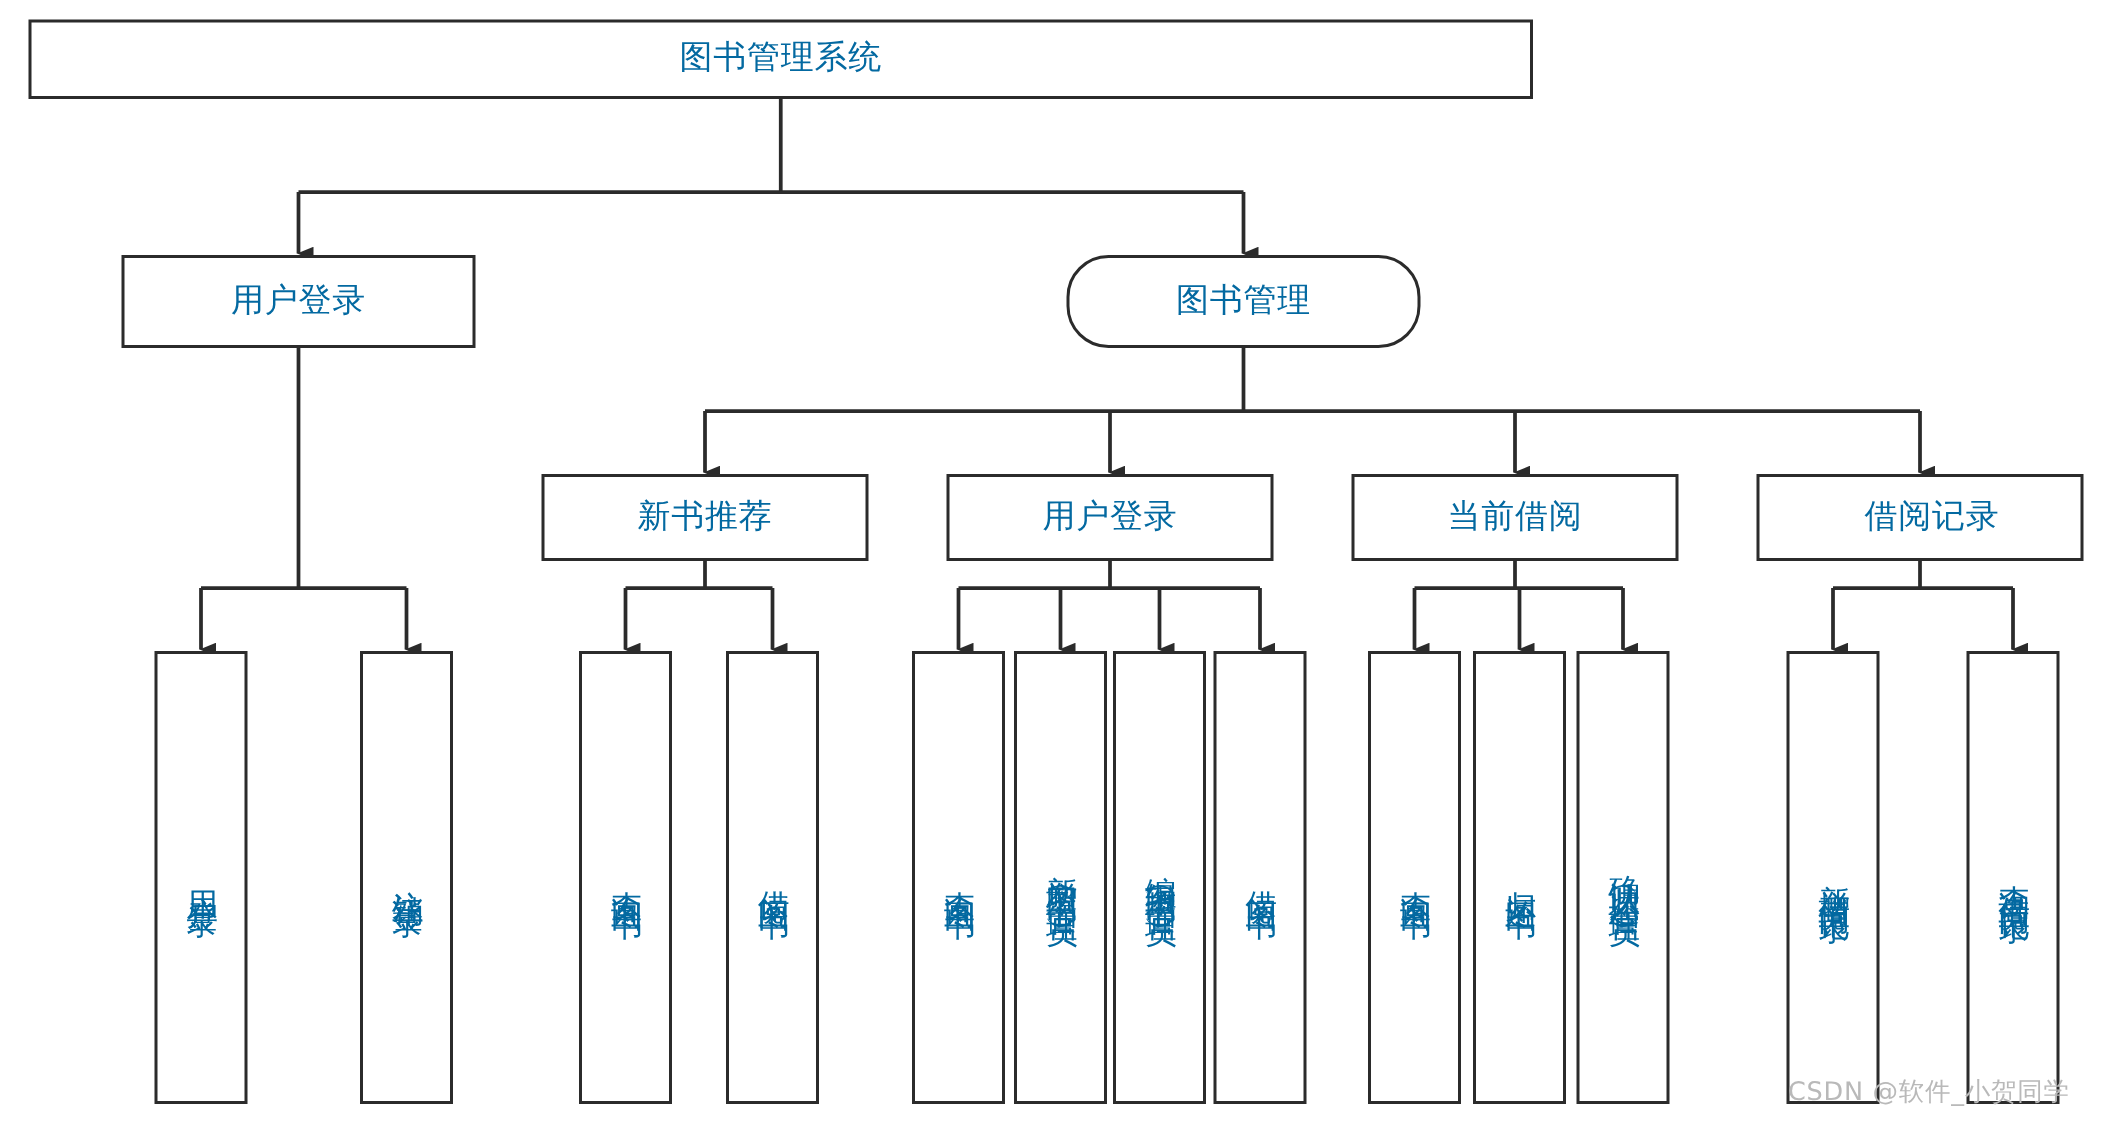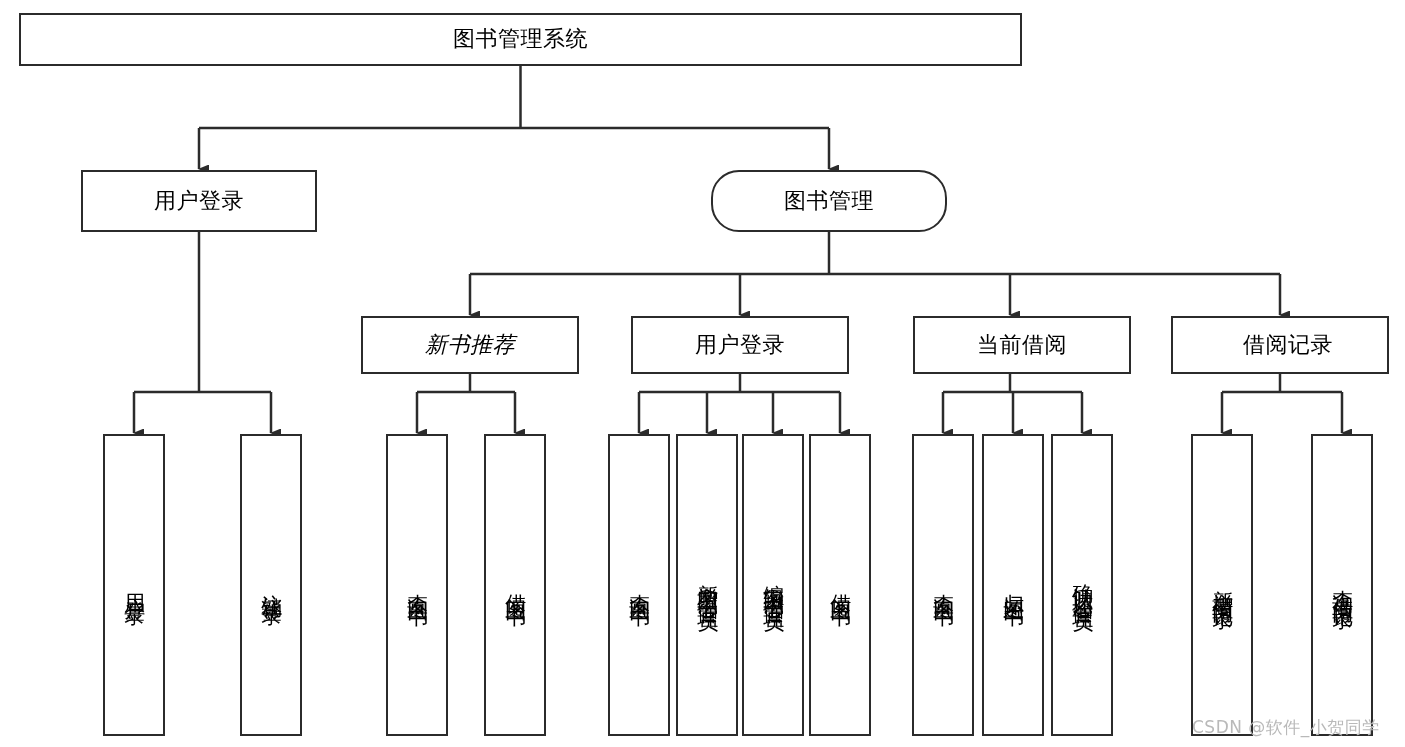--- a/index.html
+++ b/index.html
@@ -33,21 +33,21 @@
     position: absolute;
     box-sizing: border-box;
     background: #ffffff;
     border: 2px solid #2b2b2b;
     display: flex;
     align-items: center;
     justify-content: center;
     overflow: hidden;
   }
   .node-label {
-    color: #000000;
+    color: #0369a1;
     font-size: 22px;
     line-height: 1.12;
     letter-spacing: 0.5px;
     white-space: nowrap;
     text-align: center;
   }
   .node.vertical .node-label {
     writing-mode: vertical-rl;
     text-orientation: upright;
     letter-spacing: 4px;
@@ -115,27 +115,27 @@
   <div id="node-group">
       <div class="node root" style="left: 19px; top: 13px; width: 1003px; height: 53px;">
         <span class="node-label">图书管理系统</span>
       </div>
       <div class="node" style="left: 81px; top: 170px; width: 236px; height: 62px;">
         <span class="node-label">用户登录</span>
       </div>
       <div class="node" style="left: 711px; top: 170px; width: 236px; height: 62px; border-radius: 28px;">
         <span class="node-label">图书管理</span>
       </div>
-      <div class="node" style="left: 361px; top: 316px; width: 218px; height: 58px; font-style: italic;">
+      <div class="node" style="left: 361px; top: 316px; width: 218px; height: 58px;">
         <span class="node-label">新书推荐</span>
       </div>
       <div class="node" style="left: 631px; top: 316px; width: 218px; height: 58px;">
         <span class="node-label">用户登录</span>
       </div>
-      <div class="node" style="left: 901px; top: 316px; width: 218px; height: 58px; margin-left: 12px;">
+      <div class="node" style="left: 901px; top: 316px; width: 218px; height: 58px;">
         <span class="node-label">当前借阅</span>
       </div>
       <div class="node" style="left: 1171px; top: 316px; width: 218px; height: 58px; padding-left: 16px;">
         <span class="node-label">借阅记录</span>
       </div>
       <div class="node vertical" style="left: 103px; top: 434px; width: 62px; height: 302px;">
         <span class="node-label">用户登录</span>
       </div>
       <div class="node vertical" style="left: 240px; top: 434px; width: 62px; height: 302px;">
         <span class="node-label">注销登录</span>

